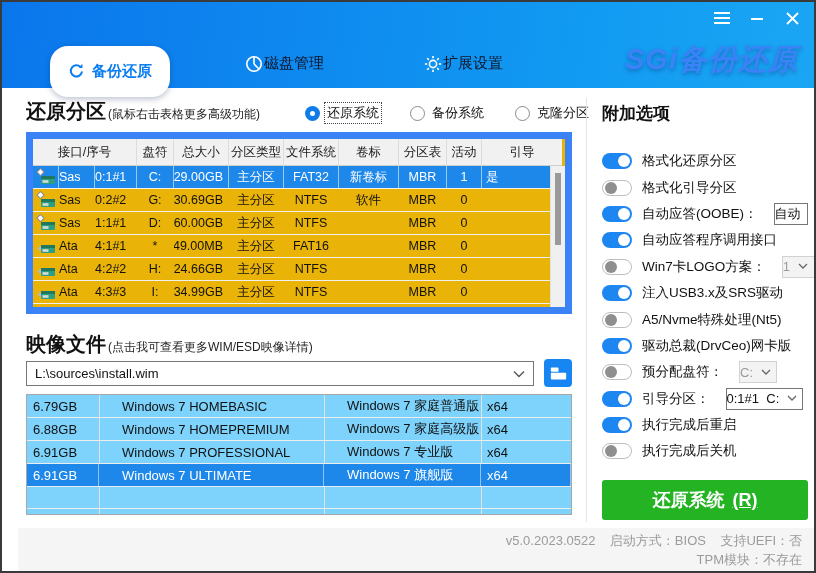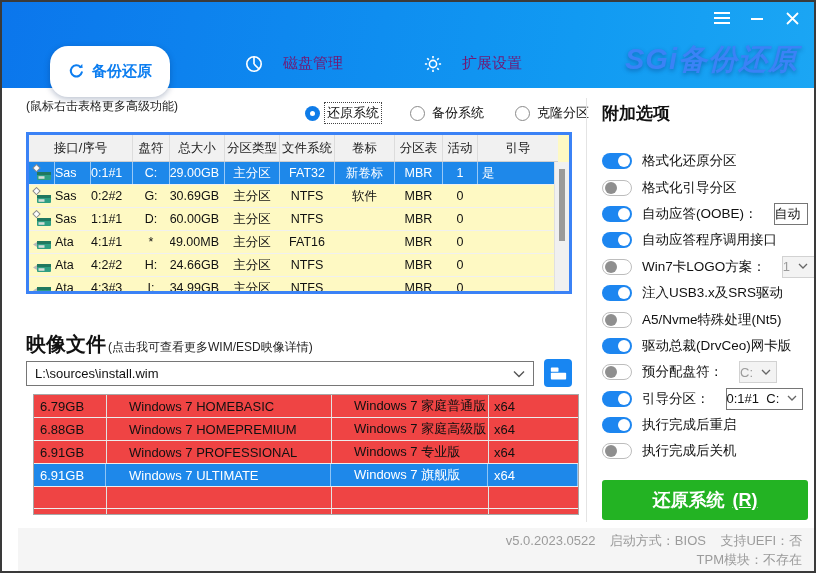--- a/index.html
+++ b/index.html
@@ -10,39 +10,39 @@
     -webkit-font-smoothing:antialiased;
   }
   
   .titlebar{position:absolute;left:0;top:0;right:0;height:86px;
     background:linear-gradient(100deg,#0b76ec 0%,#119af2 70%,#1ba6f4 100%);}
   .winctl{position:absolute;top:8px;right:12px;display:flex;gap:15px;align-items:center;}
   .winctl .wbtn{width:20px;height:16px;display:flex;align-items:center;justify-content:center;cursor:pointer;}
   .tab-active{position:absolute;left:48px;top:44px;width:120px;height:51px;background:#fff;
     border-radius:18px;display:flex;align-items:center;justify-content:center;gap:7px;
     color:#0d7ef0;font-weight:bold;font-size:15px;box-shadow:0 2px 6px rgba(0,30,80,.28);}
-  .tab{position:absolute;top:52px;color:#701a75;font-size:15px;display:flex;gap:20px;align-items:center;}
+  .tab{position:absolute;top:52px;color:#0f172a;font-size:15px;display:flex;gap:1px;align-items:center;}
   .tab.t2{left:243px;} .tab.t3{left:422px;}
   .logo{position:absolute;right:16px;top:38px;font-size:29px;font-style:italic;font-weight:bold;
     color:#3b82f6;letter-spacing:1px;text-shadow:0 2px 4px rgba(8,60,130,.45);}
   
   .sec-title{position:absolute;display:flex;align-items:flex-end;gap:2px;}
   .sec-title .big{font-size:20px;font-weight:bold;color:#111;}
   .sec-title .sub{font-size:12px;color:#222;padding-bottom:2px;}
   .st1{left:24px;top:96px;} .st2{left:24px;top:329px;}
   .modes{position:absolute;left:303px;top:101px;display:flex;gap:29px;align-items:center;}
   .mode{display:flex;align-items:center;gap:5px;cursor:pointer;}
   .mode .radio{width:15px;height:15px;border-radius:50%;border:1px solid #8a8a8a;background:#fff;box-sizing:border-box;}
   .mode .radio.sel{border:none;background:#0f7ce8;position:relative;}
   .mode .radio.sel::after{content:'';position:absolute;left:5px;top:5px;width:5px;height:5px;border-radius:50%;background:#fff;}
   .mode .mlabel{font-size:13px;color:#111;padding:1px 2px;}
   .mode .mlabel.focus{outline:1px dotted #444;}
   
-  .ptable{position:absolute;left:24px;top:130px;width:546px;height:162px;border:3px solid #3b82f6;
-    box-sizing:border-box;background:#fef9c3;overflow:hidden;}
+  .ptable{position:absolute;left:24px;top:130px;width:546px;height:182px;border:7px solid #3b82f6;
+    box-sizing:border-box;background:#eab308;overflow:hidden;}
   .phead{display:grid;grid-template-columns:26px 36px 42px 37px 55px 55px 55px 60px 48px 35px 1fr;
     width:529px;height:27px;background:#f1f1f1;border-bottom:1px solid #cfcfcf;box-sizing:border-box;}
   .hcell{display:flex;align-items:center;justify-content:center;font-size:12.5px;color:#1a1a1a;
     border-right:1px solid #dcdcdc;}
   .hcell:last-child{border-right:none;}
   .hspan{grid-column:1/4;}
   .prow{display:grid;grid-template-columns:26px 36px 42px 37px 55px 55px 55px 60px 48px 35px 1fr;
     width:529px;height:23px;border-bottom:1px solid #f0f0f0;box-sizing:border-box;cursor:default;}
   .prow .cell{display:flex;align-items:center;font-size:12.5px;color:#111;border-right:1px solid transparent;overflow:hidden;white-space:nowrap;}
   .prow.sel{background:#1e88ea;}
@@ -55,21 +55,21 @@
   .sbar{position:absolute;top:27px;right:0;bottom:0;width:15px;background:#f0f0f0;border-left:1px solid #e0e0e0;box-sizing:border-box;}
   .sthumb{position:absolute;top:7px;left:4px;width:6px;height:72px;background:#9a9a9a;cursor:pointer;}
   
   .combo{position:absolute;left:24px;top:359px;width:508px;height:25px;border:1px solid #767676;
     box-sizing:border-box;display:flex;align-items:center;padding:0 8px;background:#fff;cursor:pointer;}
   .combo .val{font-size:13px;color:#111;}
   .combo .chev{margin-left:auto;}
   .browse{position:absolute;left:542px;top:357px;width:28px;height:28px;background:#1886f2;border-radius:4px;
     display:flex;align-items:center;justify-content:center;cursor:pointer;}
   .elist{position:absolute;left:24px;top:392px;width:546px;height:121px;border:1px solid #a7a7a7;
-    box-sizing:border-box;background:#ef4444;overflow:hidden;margin-left:7px;}
+    box-sizing:border-box;background:#7dd3fc;overflow:hidden;}
   .vline{position:absolute;top:0;bottom:0;width:1px;background:#e2e2e2;z-index:0;}
   .erow{position:relative;z-index:1;display:grid;grid-template-columns:72px 225px 157px 1fr;height:23px;
     border-bottom:1px solid #ececec;box-sizing:border-box;cursor:default;}
   .erow .ecell{display:flex;align-items:center;font-size:13px;color:#111;white-space:nowrap;overflow:hidden;border-right:1px solid transparent;}
   .erow .ecell:nth-child(1){padding-left:6px;}
   .erow .ecell:nth-child(2),.erow .ecell:nth-child(3){padding-left:23px;}
   .erow .ecell:nth-child(4){padding-left:6px;}
   .erow.sel{background:#1e88ea;}
   .erow.sel .ecell{color:#fff;border-right-color:rgba(255,255,255,.5);}
   .erow.filler{height:22px;}
@@ -147,20 +147,21 @@
           <path d="M10 1v2.5M10 16.5V19M1 10h2.5M16.5 10H19M3.6 3.6l1.8 1.8M14.6 14.6l1.8 1.8M16.4 3.6l-1.8 1.8M5.4 14.6l-1.8 1.8"></path>
         </g>
       </svg>
   </span>
   <span>扩展设置</span>
 </div>
 
 <div class="logo">SGi备份还原</div>
 
 <div class="sec-title st1">
+  <span class="big">还原分区</span>
   <span class="sub">(鼠标右击表格更多高级功能)</span>
 </div>
 
 <div class="modes">
     <div class="mode">
       <div class="radio sel"></div>
       <div class="mlabel focus">还原系统</div>
     </div>
     <div class="mode">
       <div class="radio"></div>

